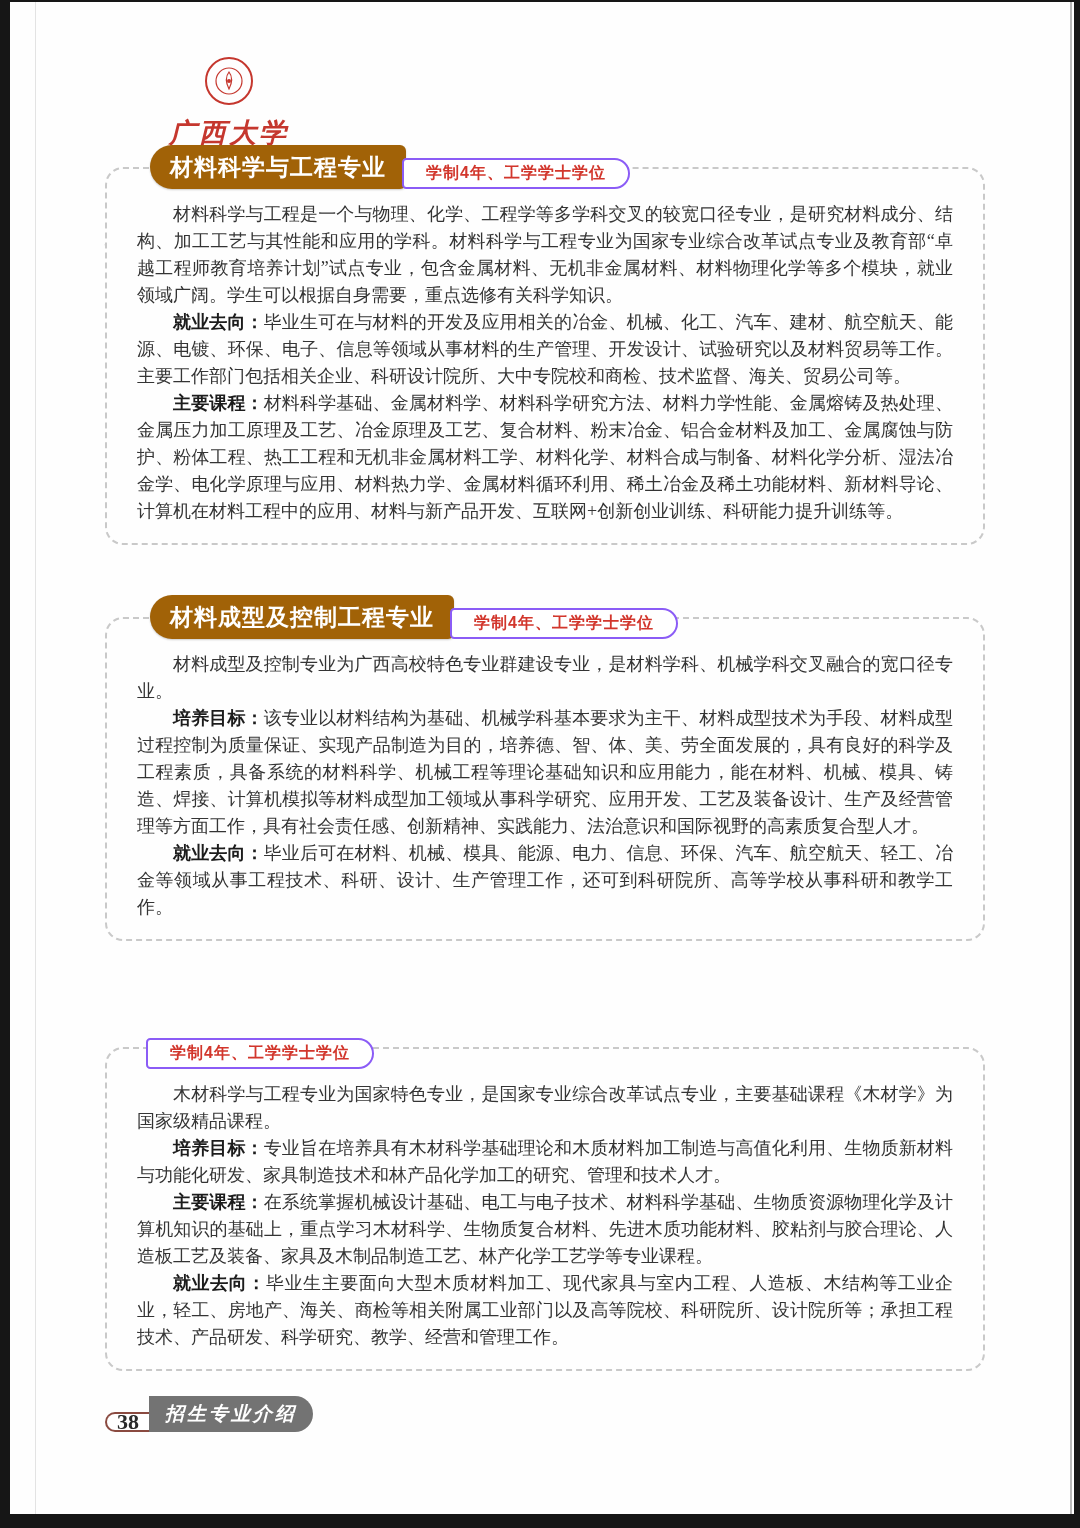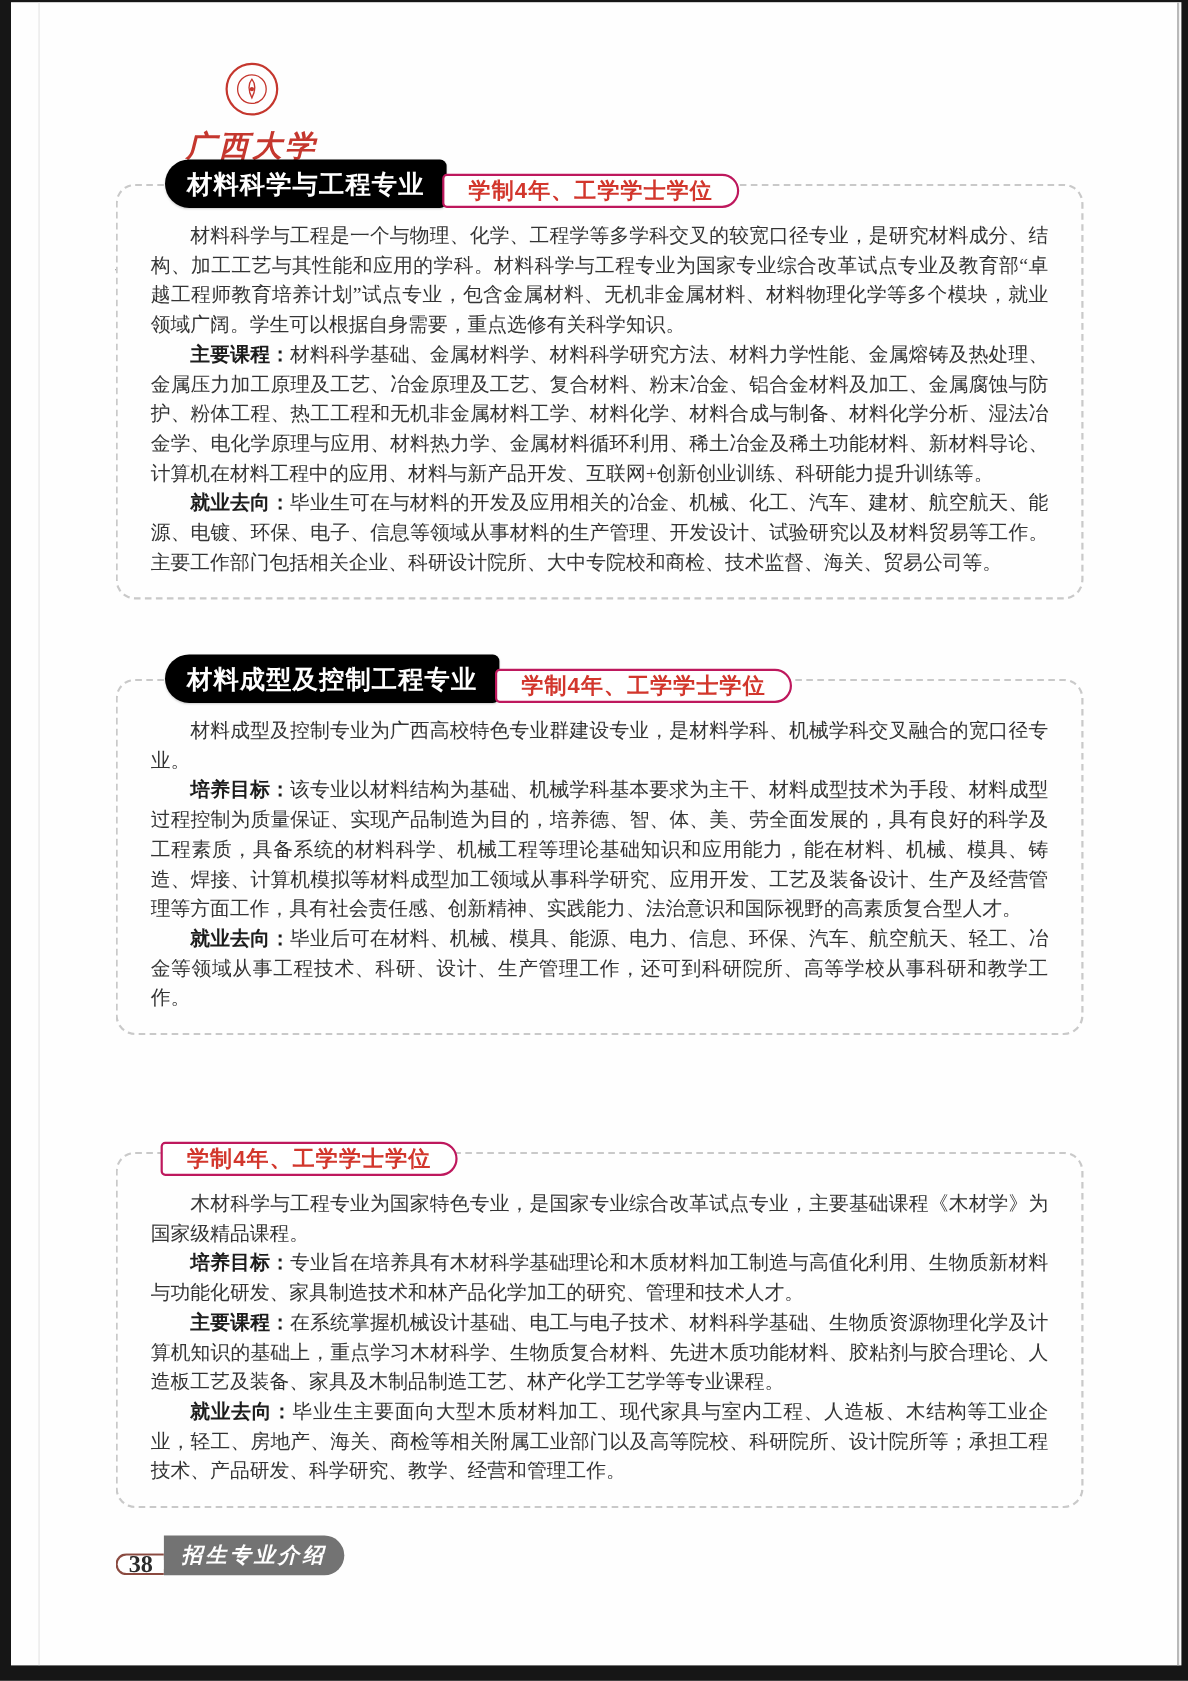--- a/index.html
+++ b/index.html
@@ -43,29 +43,29 @@
   
   .program{position:absolute;left:95px;width:880px;}
   .p1{top:143px;}
   .p2{top:593px;}
   .p3{top:1023px;}
   .badge-row{
     position:absolute;top:0;left:45px;z-index:2;
     display:flex;align-items:stretch;height:44px;
   }
   .badge-title{
-    background:#000000;color:#ffffff;
+    background:#a16207;color:#ffffff;
     font-family:"Liberation Sans", sans-serif;font-weight:bold;font-size:23px;
     display:flex;align-items:center;padding:0 20px;
     border-radius:22px 6px 6px 22px;white-space:nowrap;letter-spacing:1px;
     box-shadow:0 1px 2px rgba(0,0,0,.2);
   }
   .badge-degree{
-    background:#ffffff;color:#d2362c;border:2px solid #be185d;
-    font-family:"Liberation Sans", sans-serif;font-weight:bold;font-size:20px;
+    background:#ffffff;color:#d2362c;border:2px solid #8b5cf6;
+    font-family:"Liberation Sans", sans-serif;font-weight:bold;font-size:16px;
     display:flex;align-items:center;padding:0 22px;margin-left:-4px;
     border-radius:6px 22px 22px 6px;white-space:nowrap;letter-spacing:1px;margin-top:13px;
   }
   .dashed-box{
     margin-top:22px;
     border:2px dashed #c9c9c9;border-radius:18px;
     padding:32px 30px 18px 30px;background:#fefefe;
   }
   .para{
     margin:0;text-indent:2em;text-align:justify;
@@ -116,22 +116,22 @@
     <div class="college-name">金属熔铸及热处理</div>
   </div>
 
   <section class="program p1">
     <div class="badge-row">
       <div class="badge-title">材料科学与工程专业</div>
       <div class="badge-degree">学制4年、工学学士学位</div>
     </div>
     <div class="dashed-box">
       <p class="para"><b class="plabel"></b><span>材料科学与工程是一个与物理、化学、工程学等多学科交叉的较宽口径专业，是研究材料成分、结构、加工工艺与其性能和应用的学科。材料科学与工程专业为国家专业综合改革试点专业及教育部“卓越工程师教育培养计划”试点专业，包含金属材料、无机非金属材料、材料物理化学等多个模块，就业领域广阔。学生可以根据自身需要，重点选修有关科学知识。</span></p>
+      <p class="para"><b class="plabel">就业去向：</b><span>毕业生可在与材料的开发及应用相关的冶金、机械、化工、汽车、建材、航空航天、能源、电镀、环保、电子、信息等领域从事材料的生产管理、开发设计、试验研究以及材料贸易等工作。主要工作部门包括相关企业、科研设计院所、大中专院校和商检、技术监督、海关、贸易公司等。</span></p>
       <p class="para"><b class="plabel">主要课程：</b><span>材料科学基础、金属材料学、材料科学研究方法、材料力学性能、金属熔铸及热处理、金属压力加工原理及工艺、冶金原理及工艺、复合材料、粉末冶金、铝合金材料及加工、金属腐蚀与防护、粉体工程、热工工程和无机非金属材料工学、材料化学、材料合成与制备、材料化学分析、湿法冶金学、电化学原理与应用、材料热力学、金属材料循环利用、稀土冶金及稀土功能材料、新材料导论、计算机在材料工程中的应用、材料与新产品开发、互联网+创新创业训练、科研能力提升训练等。</span></p>
-      <p class="para"><b class="plabel">就业去向：</b><span>毕业生可在与材料的开发及应用相关的冶金、机械、化工、汽车、建材、航空航天、能源、电镀、环保、电子、信息等领域从事材料的生产管理、开发设计、试验研究以及材料贸易等工作。主要工作部门包括相关企业、科研设计院所、大中专院校和商检、技术监督、海关、贸易公司等。</span></p>
     </div>
   </section>
 
   <section class="program p2">
     <div class="badge-row">
       <div class="badge-title">材料成型及控制工程专业</div>
       <div class="badge-degree">学制4年、工学学士学位</div>
     </div>
     <div class="dashed-box">
       <p class="para"><b class="plabel"></b><span>材料成型及控制专业为广西高校特色专业群建设专业，是材料学科、机械学科交叉融合的宽口径专业。</span></p>

